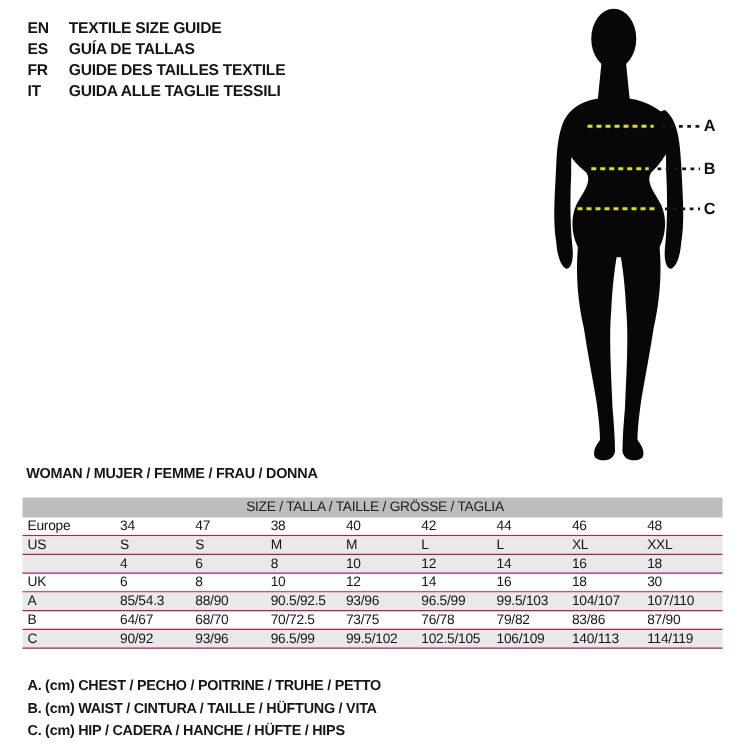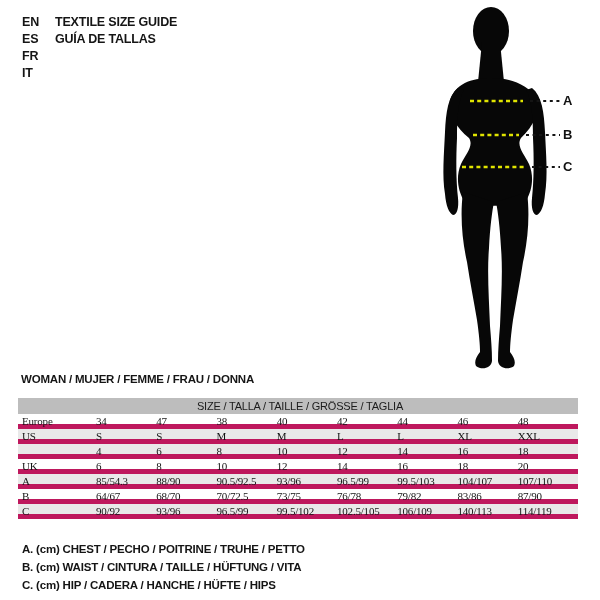--- a/index.html
+++ b/index.html
@@ -23,21 +23,21 @@
   .m-label.b{left:563px;top:127px;}
   .m-label.c{left:563px;top:159px;}
 
   
   .section-title{position:absolute;left:21px;top:373px;font-size:11.5px;font-weight:700;white-space:nowrap;}
 
   
   .size-table{position:absolute;left:18px;top:398px;width:560px;font-size:11px;}
   .t-header{background:var(--header-bg,#bdbdbd);height:16px;line-height:16px;padding-left:4px;
             box-sizing:border-box;color:#1c1c1c;text-align:center;}
-  .t-row{display:flex;height:15px;line-height:14px;box-sizing:border-box;border-bottom:5px solid #be185d;font-family:Liberation Serif, serif;}
+  .t-row{display:flex;height:15px;line-height:14px;box-sizing:border-box;border-bottom:1px solid #be185d;}
   .t-row.shaded{background:var(--row-shade,#e9e9e9);}
   .t-label{width:78px;padding-left:4px;box-sizing:border-box;text-align:left;}
   .t-cell{flex:1;text-align:left;}
 
   
   .legend{position:absolute;left:22px;top:540px;}
   .legend-line{height:18px;line-height:18px;font-size:11.5px;font-weight:700;white-space:nowrap;}
 </style>
 </head>
 <body>
@@ -48,23 +48,25 @@
       <div class="lang-row">
         <span class="lang-code">EN</span>
         <span class="lang-label">TEXTILE SIZE GUIDE</span>
       </div>
       <div class="lang-row">
         <span class="lang-code">ES</span>
         <span class="lang-label">GUÍA DE TALLAS</span>
       </div>
       <div class="lang-row">
         <span class="lang-code">FR</span>
+        <span class="lang-label">GUIDE DES TAILLES TEXTILE</span>
       </div>
       <div class="lang-row">
         <span class="lang-code">IT</span>
+        <span class="lang-label">GUIDA ALLE TAGLIE TESSILI</span>
       </div>
     </div>
 
   <div class="figure-wrap">
     <svg width="200" height="380" viewBox="0 0 200 380">
       <g class="sil">
         <ellipse cx="91" cy="31" rx="18" ry="24"></ellipse>
         <path d="M 82,42 L 100,42 L 104,82 L 78,82 Z"></path>
         <path d="M 50,100 C 56,84 70,78 91,78 C 112,78 126,84 140,100
                  C 140,110 134,126 121,138 C 116,146 124,154 129,164
@@ -145,21 +147,21 @@
         </div>
         <div class="t-row">
           <span class="t-label">UK</span>
           <div class="t-cell">6</div>
           <div class="t-cell">8</div>
           <div class="t-cell">10</div>
           <div class="t-cell">12</div>
           <div class="t-cell">14</div>
           <div class="t-cell">16</div>
           <div class="t-cell">18</div>
-          <div class="t-cell">20</div>
+          <div class="t-cell">30</div>
         </div>
         <div class="t-row shaded">
           <span class="t-label">A</span>
           <div class="t-cell">85/54.3</div>
           <div class="t-cell">88/90</div>
           <div class="t-cell">90.5/92.5</div>
           <div class="t-cell">93/96</div>
           <div class="t-cell">96.5/99</div>
           <div class="t-cell">99.5/103</div>
           <div class="t-cell">104/107</div>

